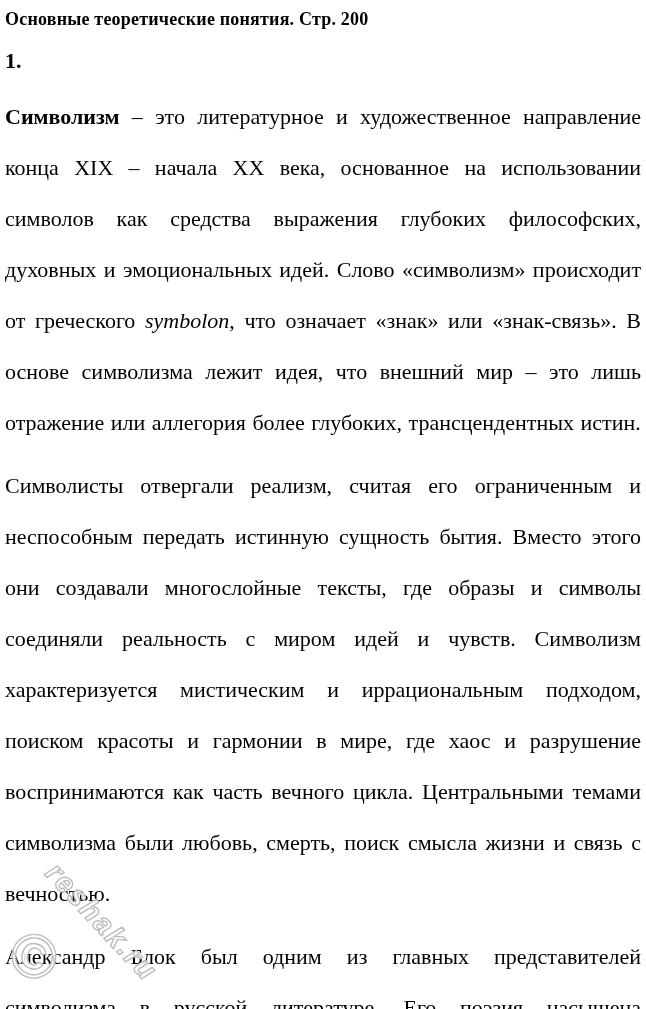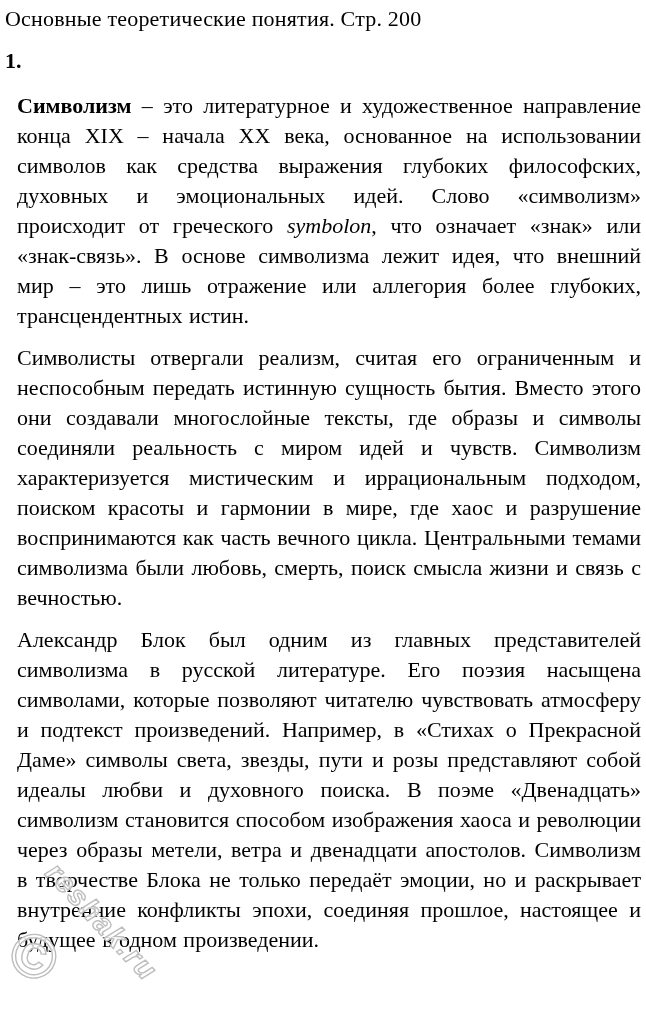--- a/index.html
+++ b/index.html
@@ -22,38 +22,38 @@
     padding: 4px 5px 0 5px;
     background: #ffffff;
   }
   .header-row {
     display: flex;
     justify-content: space-between;
     align-items: baseline;
     line-height: 30px;
   }
   .doc-title {
-    font-weight: normal;
-    font-size: 22px;
+    font-weight: bold;
+    font-size: 18px;
     letter-spacing: 0.2px;
   }
   .copyright {
     font-size: 21px;
   }
   .section-number {
     font-weight: bold;
     font-size: 22px;
     margin-top: 9px;
     line-height: 35.8px;
   }
   p.para {
     font-size: 22px;
-    line-height: 30px;
+    line-height: 51px;
     text-align: justify;
-    margin: 12px 0 0 12px;
+    margin: 12px 0 0 0;
     word-spacing: 1px;
   }
   p.para .lead-term { font-weight: bold; }
   p.para .latin-italic { font-style: italic; }
 
   .watermark {
     position: absolute;
     left: 2px;
     top: 842px;
     width: 200px;

